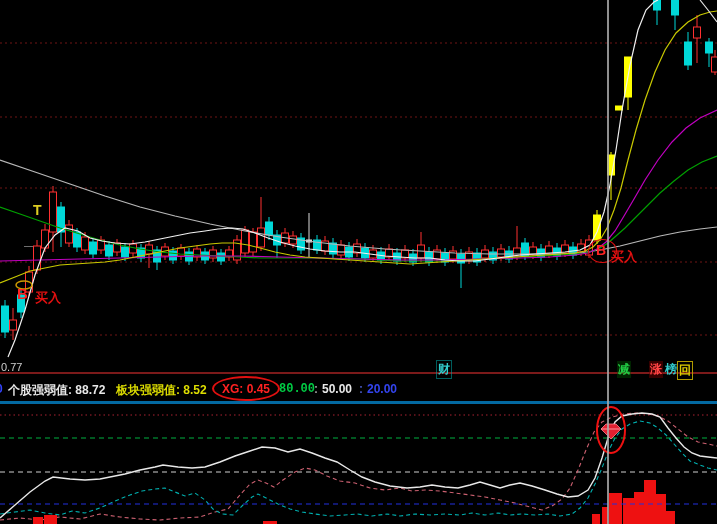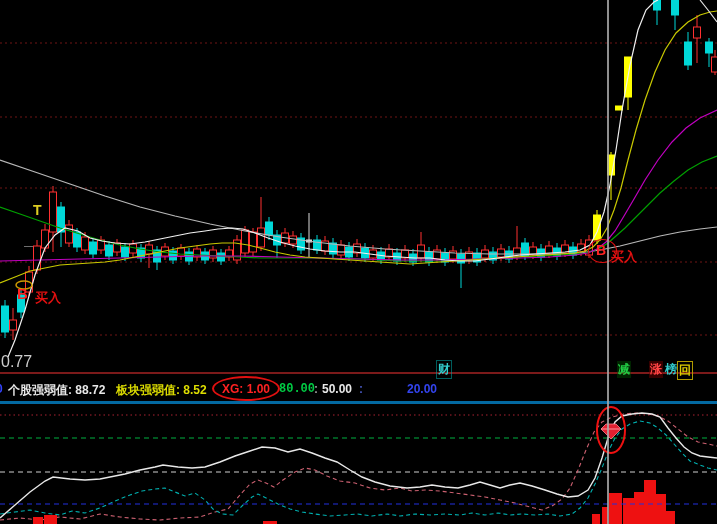--- a/index.html
+++ b/index.html
@@ -236,42 +236,42 @@
       <g>
         <ellipse cx="611" cy="430" rx="14" ry="23" fill="none" stroke="#ee1111" stroke-width="2"></ellipse>
         <polygon points="606,424 616,424 621,429 611,439 601,429" fill="#e02030" stroke="#ff8090" stroke-width="0.8"></polygon>
         <line x1="601" y1="429" x2="621" y2="429" stroke="#ffb0b8" stroke-width="0.8"></line>
         <ellipse cx="24" cy="285" rx="8" ry="4" fill="none" stroke="#cc9900" stroke-width="1.5"></ellipse>
       </g>
     </svg>
 
   <div class="ov b" style="left:33px;top:203px;font-size:14px;color:#ddcc22;">T</div>
   <div class="ov" style="left:24px;top:242px;font-size:9px;color:#aaaaaa;">—</div>
-  <div class="ov" style="left:1px;top:354px;font-size:16px;color:#cccccc;text-align:right;">0.77</div>
+  <div class="ov" style="left:1px;top:362px;font-size:11px;color:#cccccc;text-align:right;">0.77</div>
 
   <div class="ov b" style="left:17px;top:286px;font-size:15px;color:#ff2222;">B</div>
   <div class="ov b" style="left:35px;top:291px;font-size:13px;color:#e01010;">买入</div>
 
   <div class="ov b" style="left:596px;top:243px;font-size:14px;color:#ff2222;">B</div>
   <div class="ov b" style="left:611px;top:250px;font-size:13px;color:#e01010;">买入</div>
   <div class="ellipse-note" style="left:588px;top:239px;width:27px;height:22px;border-width:1.5px;"></div>
 
   <div class="badge" style="left:436px;top:360px;color:#33cccc;border:1px solid rgba(0,170,170,.55);">财</div>
   <div class="badge" style="left:617px;top:361px;color:#22cc44;background:rgba(0,90,0,.4);">减</div>
   <div class="badge" style="left:649px;top:361px;color:#ff4444;background:rgba(110,0,0,.5);">涨</div>
   <div class="badge" style="left:664px;top:361px;color:#33cccc;">榜</div>
   <div class="badge" style="left:677px;top:361px;color:#ddcc00;border:1px solid #b09a00;">回</div>
 
   <div id="divider">
     <span class="item" style="left:-4px;color:#3344ff;">0</span>
     <span class="item" style="left:8px;color:#e8e8e8;">个股强弱值: 88.72</span>
     <span class="item" style="left:116px;color:#dddd00;text-align:center;">板块强弱值: 8.52</span>
-    <span class="item" style="left:222px;color:#ff2222;">XG: 1.00</span>
+    <span class="item" style="left:222px;color:#ff2222;">XG: 0.45</span>
     <div id="xg-ellipse"></div>
     <span class="item" style="left:279px;color:#00cc44;font-family:Liberation Mono, monospace;">80.00</span>
     <span class="item" style="left:314px;color:#999999;">:</span>
     <span class="item" style="left:322px;color:#e8e8e8;text-align:center;">50.00</span>
     <span class="item" style="left:359px;color:#4455bb;">:</span>
-    <span class="item" style="left:367px;color:#3344ee;margin-left:40px;">20.00</span>
+    <span class="item" style="left:367px;color:#3344ee;">20.00</span>
   </div>
 
   <div id="crosshair"></div>
 </div>
 
 </body></html>

